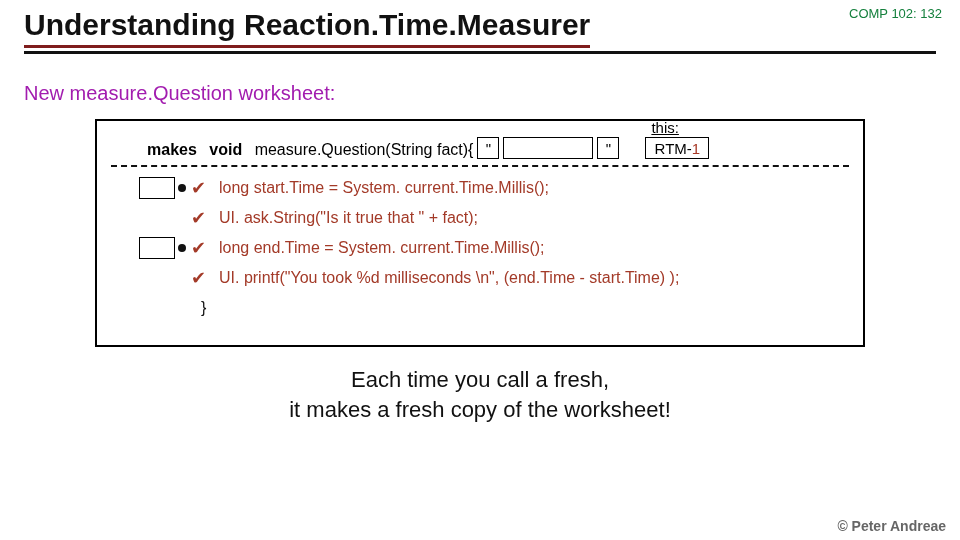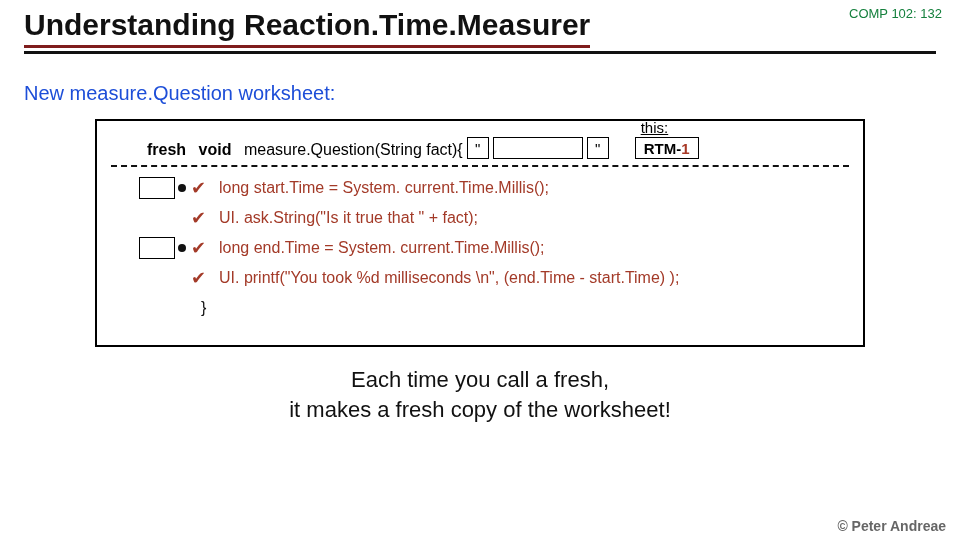--- a/index.html
+++ b/index.html
@@ -32,21 +32,21 @@
     margin-bottom: 6px;
   }
   .title-rule {
     height: 3px;
     background: #111;
     width: 100%;
     margin-top: -3px;
   }
   .subhead {
     font-size: 20px;
-    color: #1d4ed8;
+    color: #a21caf;
     margin: 28px 0 14px 24px;
   }
   .worksheet {
     margin: 0 auto;
     width: 770px;
     border: 2px solid #000;
     padding: 10px 14px 28px 14px;
     position: relative;
   }
   .sig-row {
@@ -62,21 +62,21 @@
   .box {
     border: 1px solid #000;
     height: 22px;
     display: inline-flex;
     align-items: center;
     justify-content: center;
     font-size: 15px;
   }
   .box-quote { width: 22px; }
   .box-empty { width: 90px; }
-  .box-rtm { width: 64px; padding: 0 10px; font-weight: bold; }
+  .box-rtm { width: 64px; padding: 0 10px; }
   .this-label {
     position: absolute;
     font-size: 15px;
     text-decoration: underline;
     top: -18px;
   }
   .dash-line {
     border: none;
     border-top: 2px dashed #111;
     margin: 6px 0 10px 0;
@@ -150,21 +150,21 @@
   <div class="course-tag">COMP 102: 132</div>
   <div class="page-title">Understanding Reaction.Time.Measurer</div>
   <div class="title-rule"></div>
 </div>
 
 <div class="subhead">New measure.Question worksheet:</div>
 
 <div class="worksheet">
 
   <div class="sig-row">
-    <span class="kw">fresh</span>
+    <span class="kw">makes</span>
     <span>&nbsp;</span>
     <span class="kw">void</span>
     <span>&nbsp;</span>
     <span>measure.Question(String fact){</span>
     <span class="box box-quote">"</span>
     <span class="box box-empty"></span>
     <span class="box box-quote">"</span>
     <span style="width:18px"></span>
     <span style="position:relative; display:inline-block;border-radius:7px;">
       <span class="this-label" style="left:6px;">this:</span>

